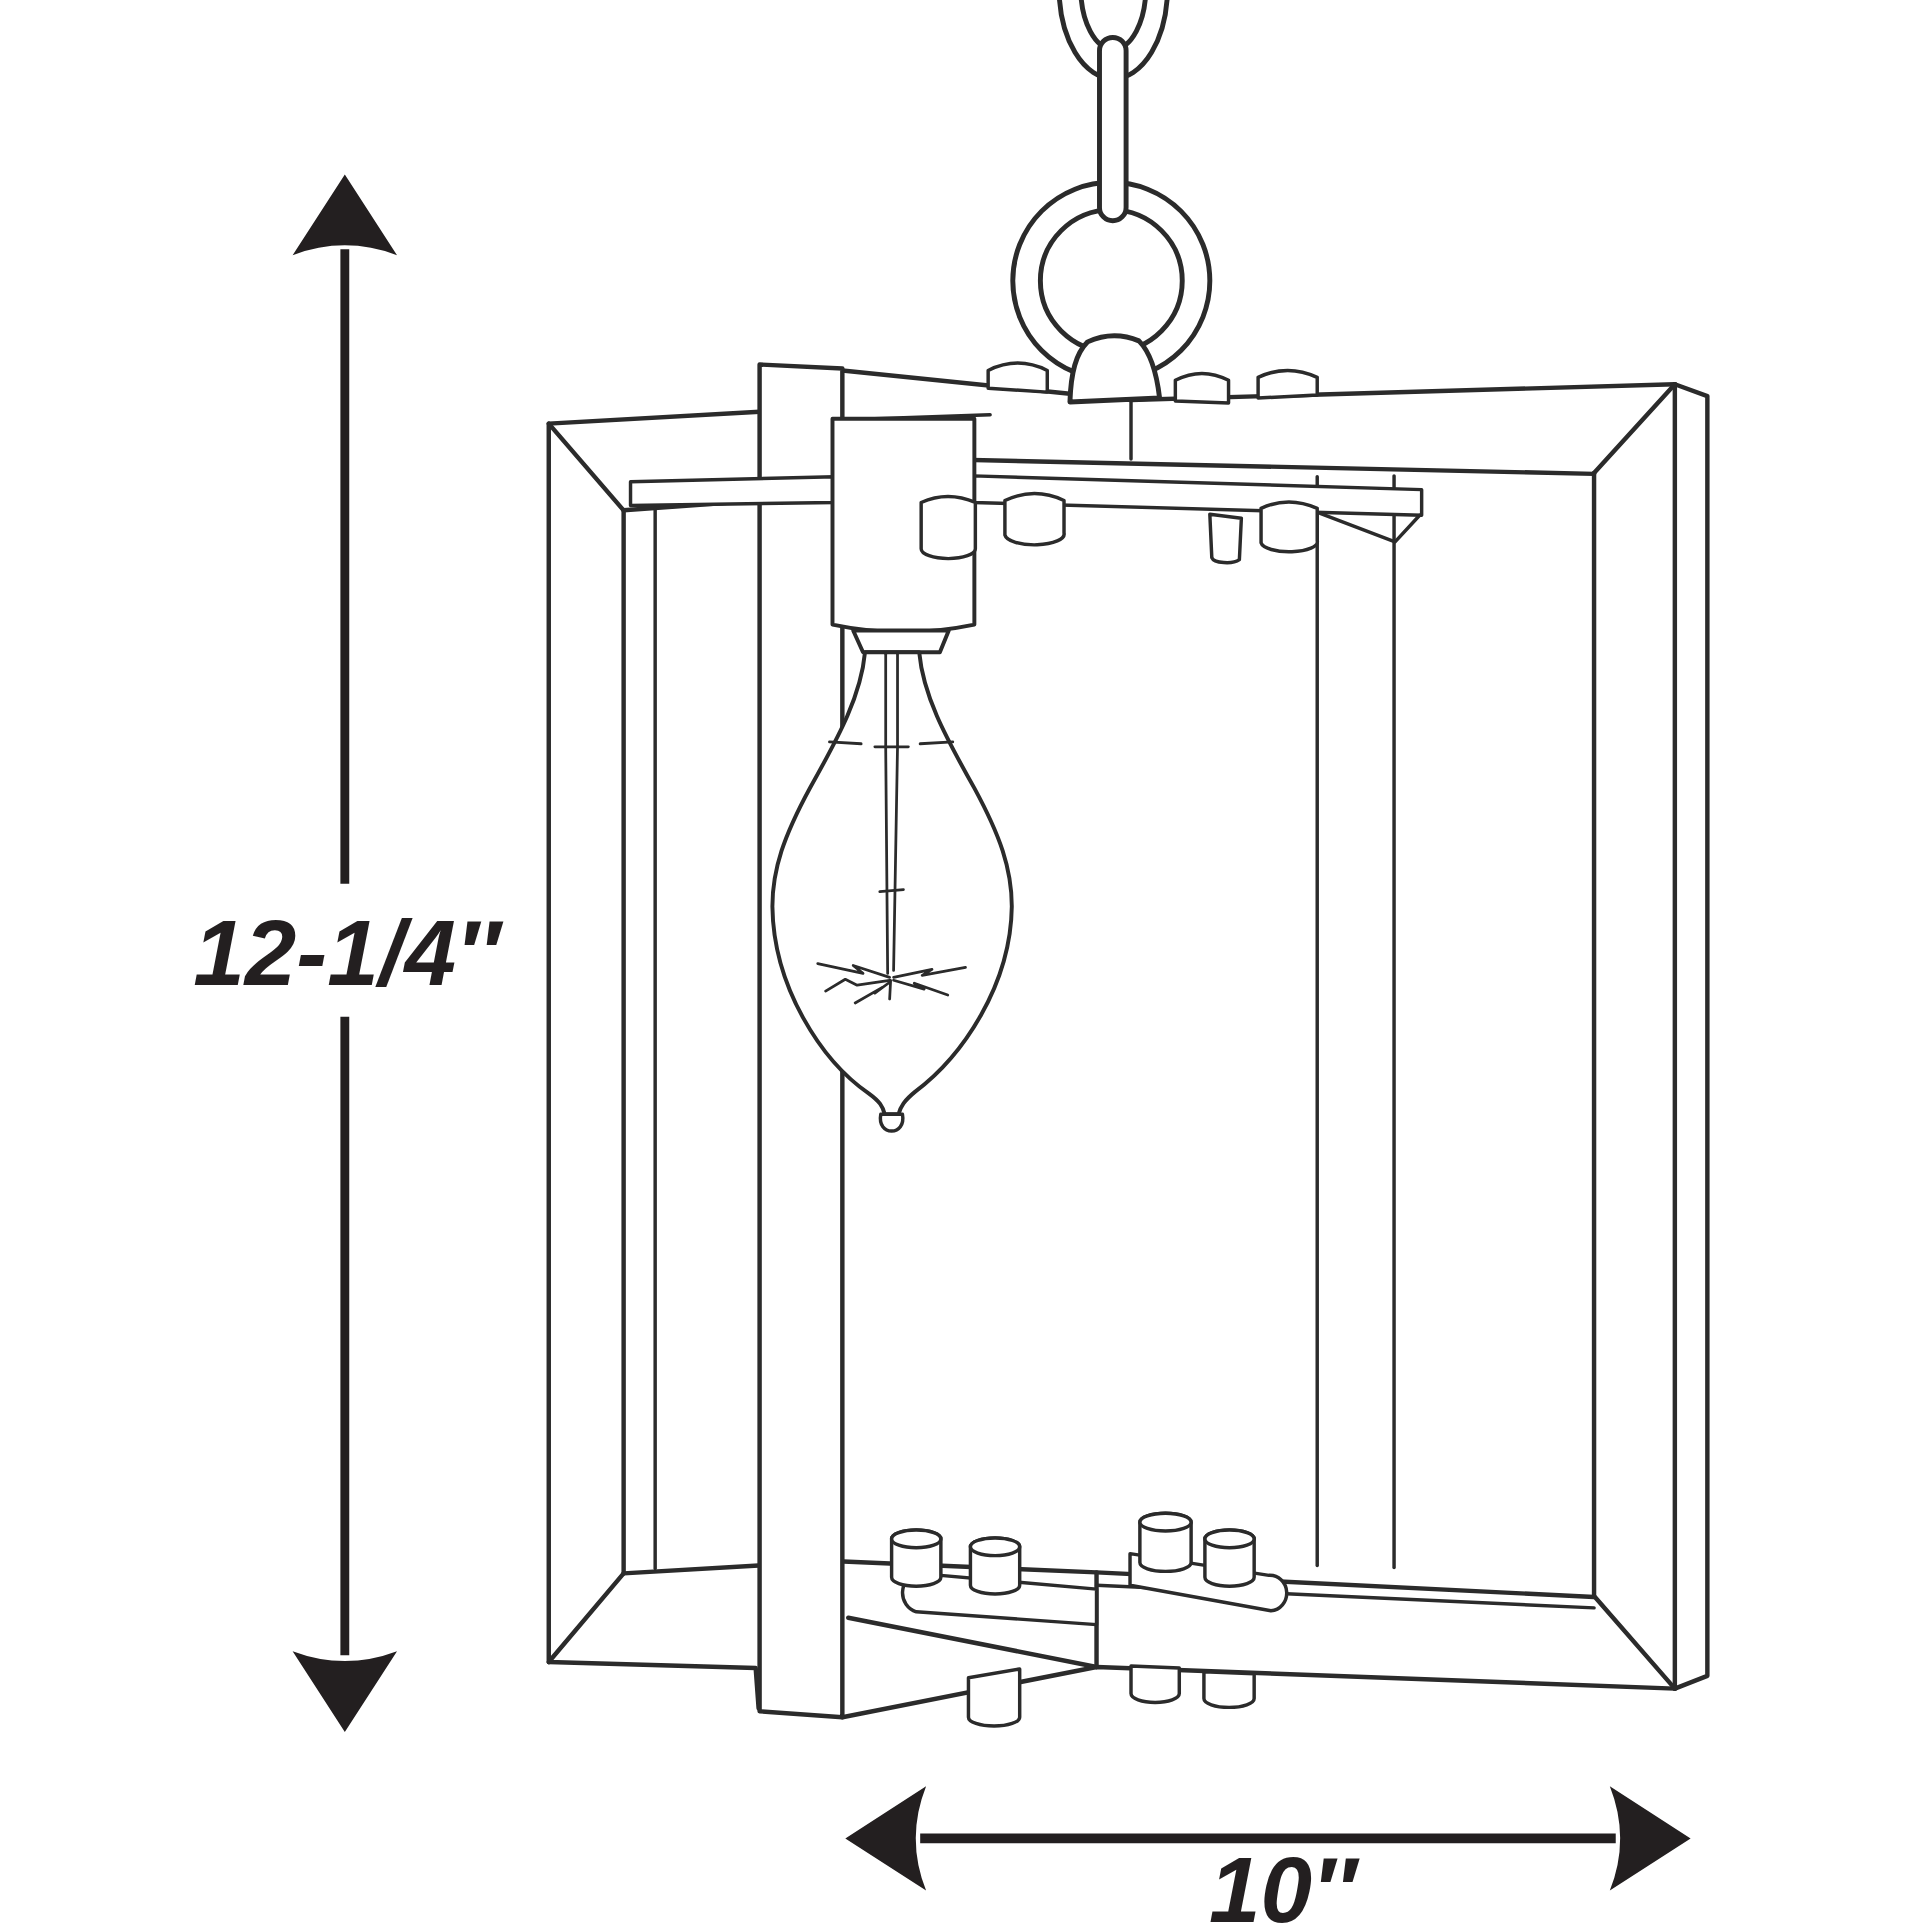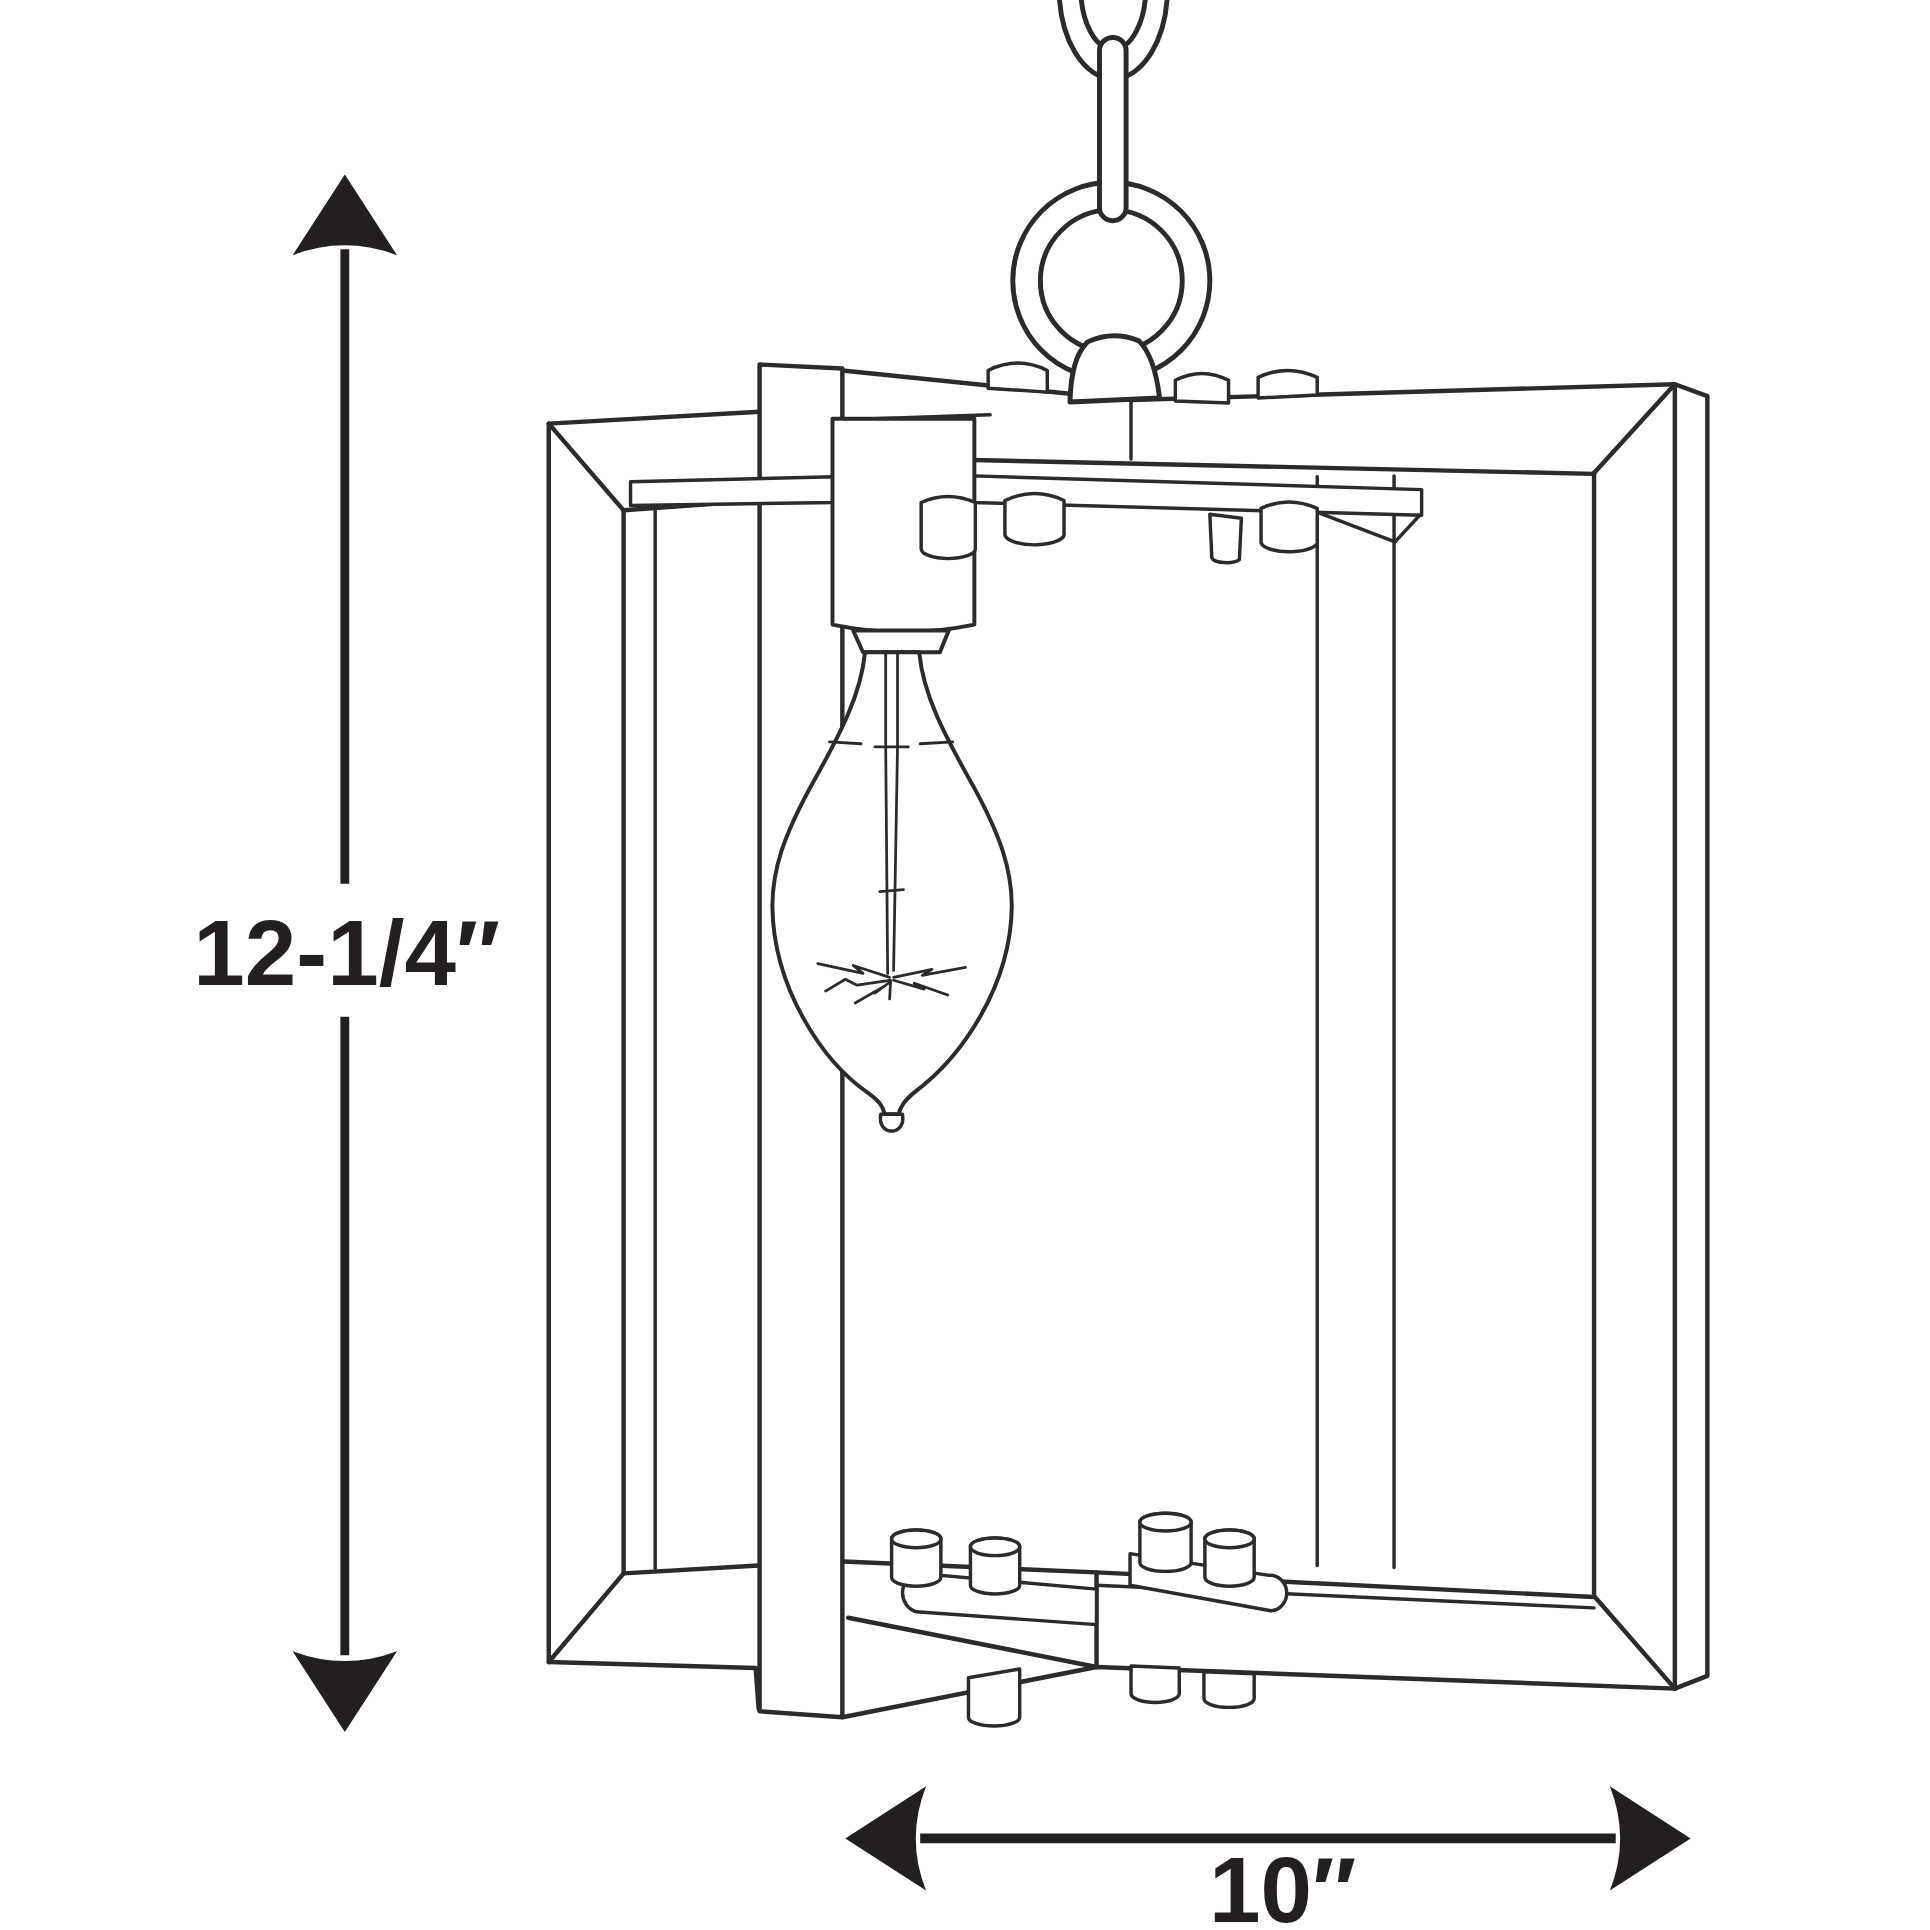--- a/index.html
+++ b/index.html
@@ -1,17 +1,17 @@
 <!DOCTYPE html>
 <html><head>
 <meta charset="utf-8">
 <style>
   html,body{margin:0;padding:0;background:#ffffff;}
   .stage{position:relative;width:1931px;height:1931px;background:#ffffff;overflow:hidden;
-         font-family:"Liberation Sans","DejaVu Sans",sans-serif;}
+         font-family:"Liberation Sans","DejaVu Sans",sans-serif;font-style:italic;}
   svg{display:block;}
   text{font-family:"Liberation Sans","DejaVu Sans",sans-serif;font-weight:600;}
 </style>
 </head>
 <body>
 
 <div class="stage">
 <svg width="1931" height="1931" viewBox="0 0 1960 1960" xmlns="http://www.w3.org/2000/svg">
 
   <g fill="none" stroke-width="4.5" stroke-linejoin="round" stroke-linecap="round" stroke="#2b2b2b">

